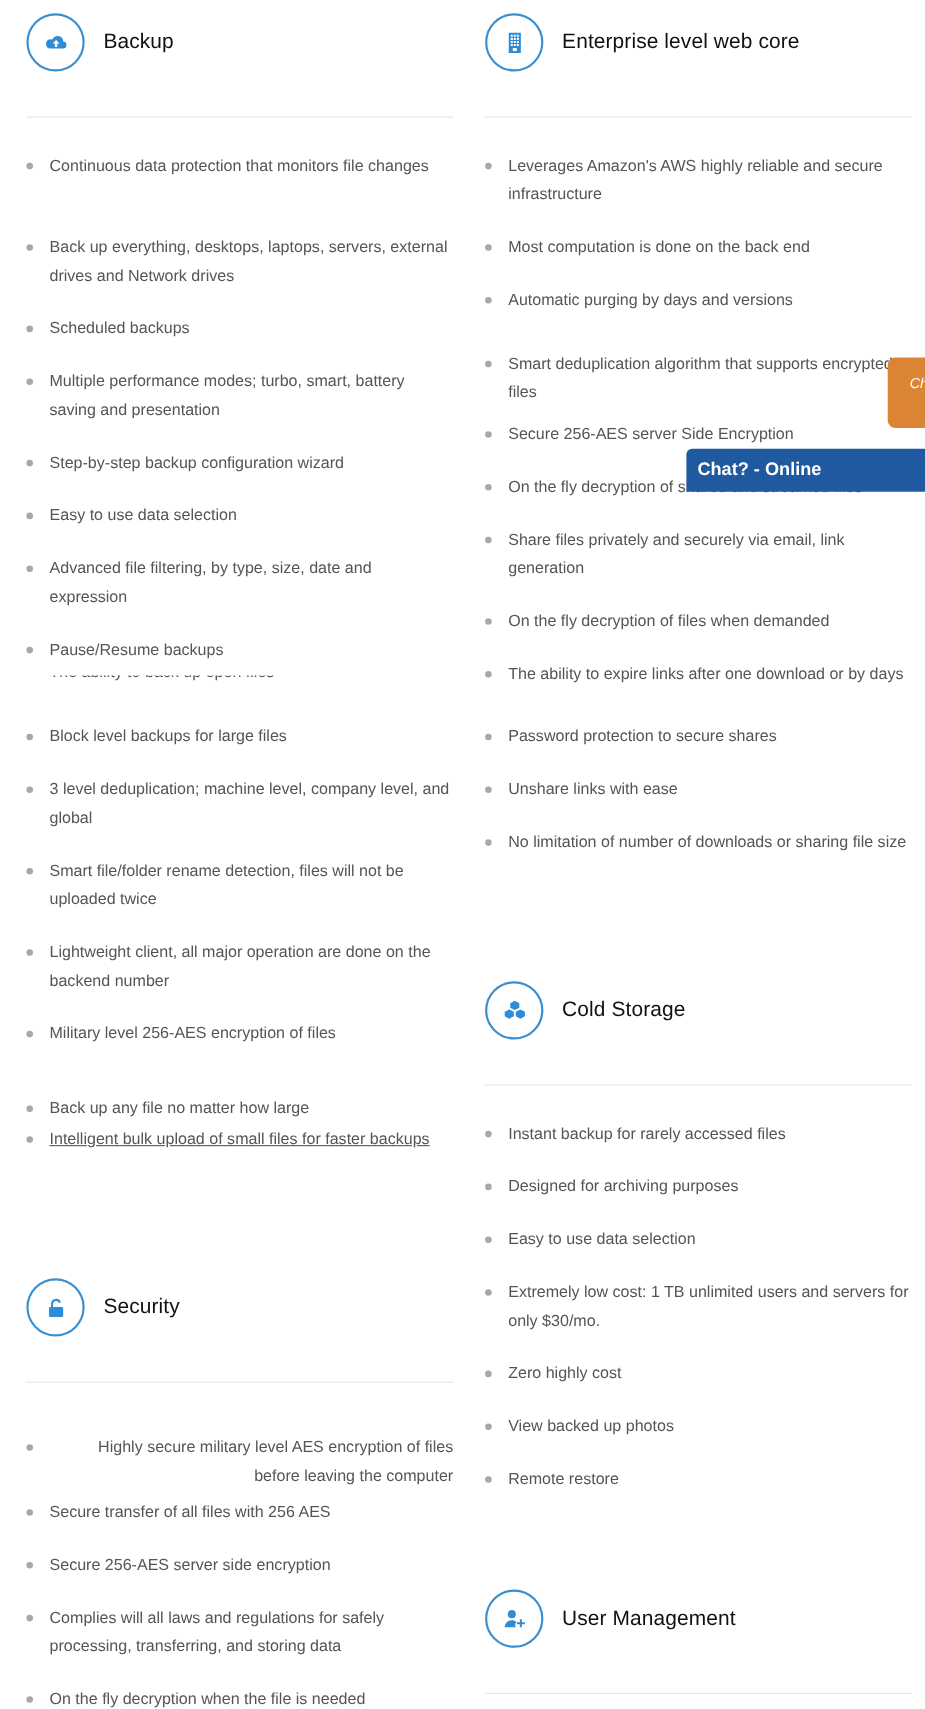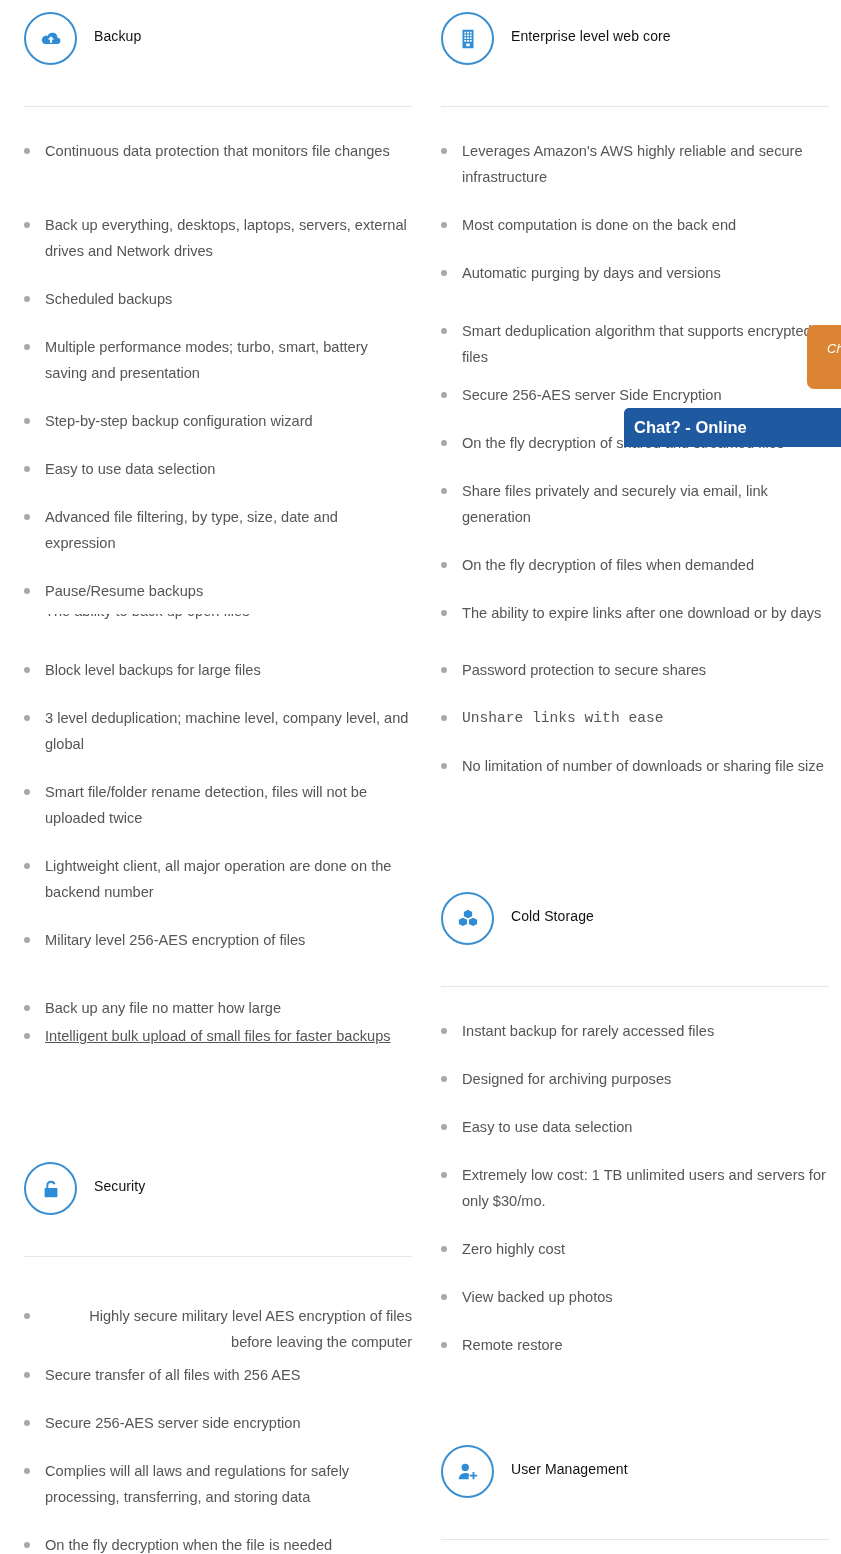--- a/index.html
+++ b/index.html
@@ -7,21 +7,21 @@
          font-family:"Liberation Sans", sans-serif; color:#555; }
   .col { position:absolute; width:388px; }
   .col.left { left:24px; }
   .col.right { left:441px; }
   .section { position:absolute; left:0; width:388px; }
   .sec-head { position:relative; height:58px; }
   .icon-circle { position:absolute; left:0; top:0; width:53px; height:53px;
      border:2px solid #3a8fd0; border-radius:50%; box-sizing:border-box;
      display:flex; align-items:center; justify-content:center; }
   .icon-circle svg { width:22px; height:22px; fill:#2e8bd6; }
-  .sec-title { position:absolute; left:70px; top:16px; font-size:14px; color:#111;
+  .sec-title { position:absolute; left:70px; top:16px; font-size:19px; color:#111;
      letter-spacing:0.1px; }
   .divider { position:absolute; left:0; width:388px; height:1px; background:#e6e6e6; }
   ul.items { list-style:none; margin:0; padding:0; position:absolute; left:0; width:388px; }
   ul.items li { position:absolute; left:0; width:388px; padding-left:21px; box-sizing:border-box;
      font-size:14.6px; line-height:26px; color:#555; }
   ul.items li::before { content:""; position:absolute; left:0; top:10px; width:6px; height:6px;
      border-radius:50%; background:#a8a8a8; }
   .clip { overflow:hidden; }
   .chat-orange { position:absolute; left:807px; top:325px; width:50px; height:64px;
      background:#db8434; border-radius:7px; color:#fff; font-style:italic; font-size:13px;
@@ -104,21 +104,21 @@
     <li style="top:0;">Leverages Amazon's AWS highly reliable and secure infrastructure</li>
     <li style="top:74px;">Most computation is done on the back end</li>
     <li style="top:122px;">Automatic purging by days and versions</li>
     <li style="top:170px;margin-top:10px;">Smart deduplication algorithm that supports encrypted files</li>
     <li style="top:244px;">Secure 256-AES server Side Encryption</li>
     <li style="top:292px;">On the fly decryption of shared and streamed files</li>
     <li style="top:340px;">Share files privately and securely via email, link generation</li>
     <li style="top:414px;">On the fly decryption of files when demanded</li>
     <li class="clip" style="top:462px; height:30px;">The ability to expire links after one download or by days</li>
     <li style="top:519px;">Password protection to secure shares</li>
-    <li style="top:567px;font-family:Liberation Mono, monospace;">Unshare links with ease</li>
+    <li style="top:567px;">Unshare links with ease</li>
     <li style="top:615px;">No limitation of number of downloads or sharing file size</li>
   </ul>
 
   <div class="section" style="top:892px;">
     <div class="sec-head">
       <div class="icon-circle">
         <svg viewBox="0 0 24 24">
             <path d="M12 2l4.5 2.3v4.6L12 11.2 7.5 8.9V4.3zM6.5 10.5L11 12.8v4.6l-4.5 2.3L2 17.4v-4.6zm11 0l4.5 2.3v4.6l-4.5 2.3-4.5-2.3v-4.6z"></path>
           </svg>
       </div>

